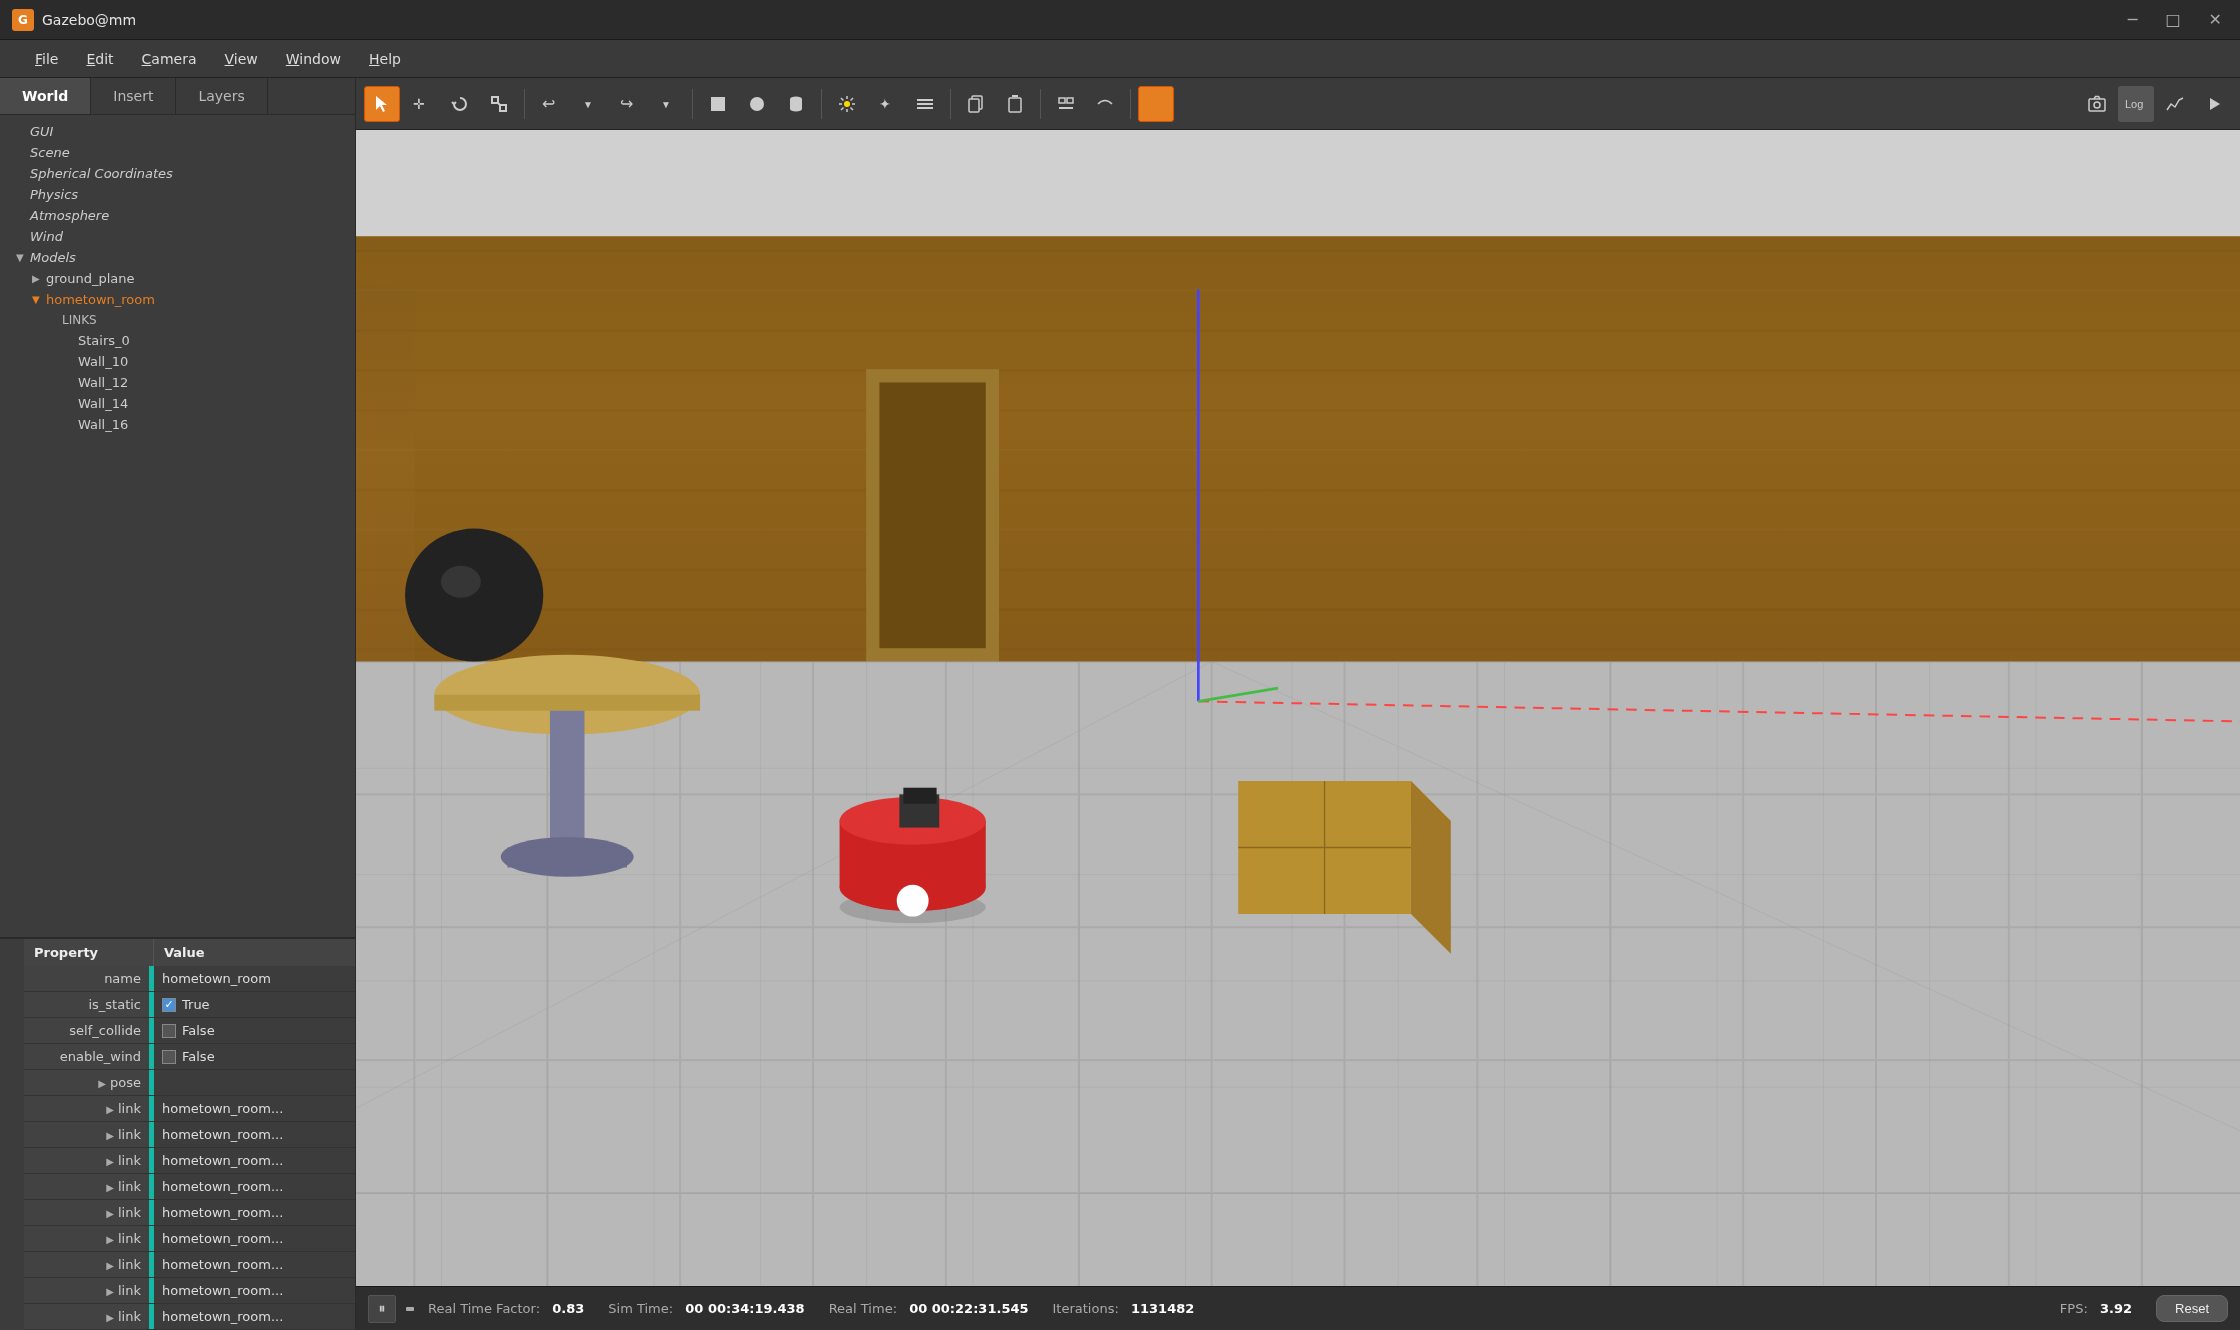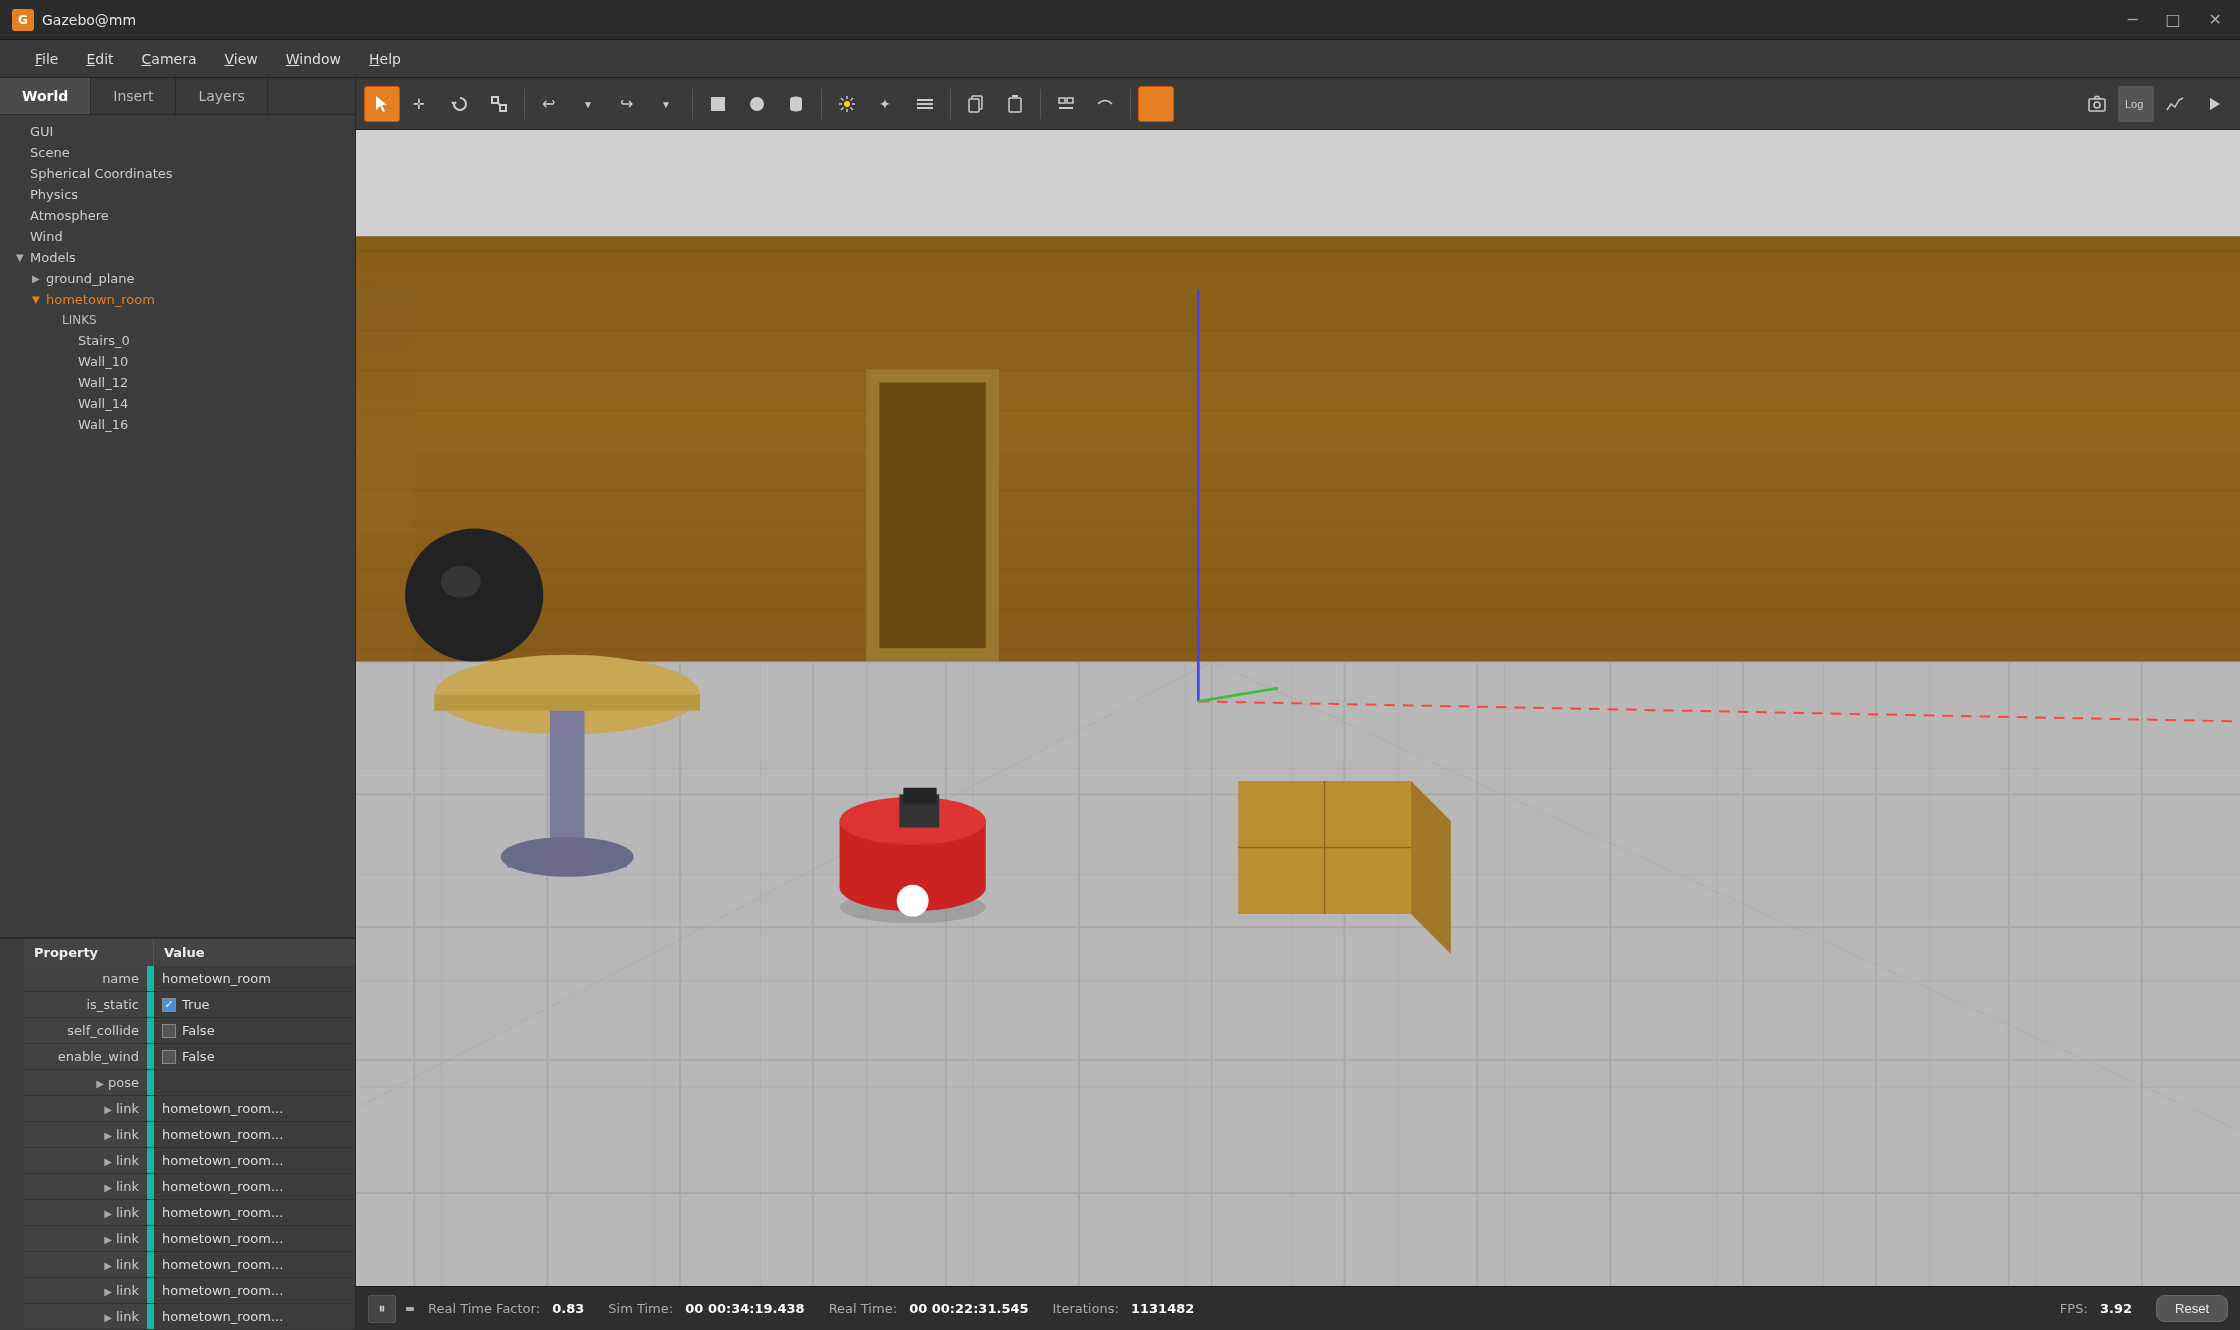--- a/index.html
+++ b/index.html
@@ -120,21 +120,21 @@
     .tree-item {
       padding: 3px 0 3px 0;
       cursor: pointer;
       white-space: nowrap;
       color: #ccc;
       display: flex;
       align-items: center;
     }
     .tree-item.highlighted { color: #e67e22; }
 
-    .indent-1 { padding-left: 16px; }
+    .indent-1 { padding-left: 16px; font-style: italic; }
     .indent-2 { padding-left: 32px; }
     .indent-3 { padding-left: 48px; }
     .indent-4 { padding-left: 64px; }
 
     .tree-arrow {
       display: inline-block;
       width: 14px;
       font-size: 10px;
       color: #aaa;
     }
@@ -163,21 +163,21 @@
       display: flex;
       border-bottom: 1px solid #333;
       font-size: 13px;
       align-items: center;
     }
     .prop-key {
       width: 130px;
       padding: 5px 8px;
       color: #ccc;
       background: #424242;
-      border-right: 7px solid #14b8a6;
+      border-right: 5px solid #14b8a6;
       flex-shrink: 0;
       text-align: right;
       font-size: 13px;
     }
     .prop-val {
       padding: 5px 8px;
       color: #ddd;
       flex: 1;
       display: flex;
       align-items: center;

